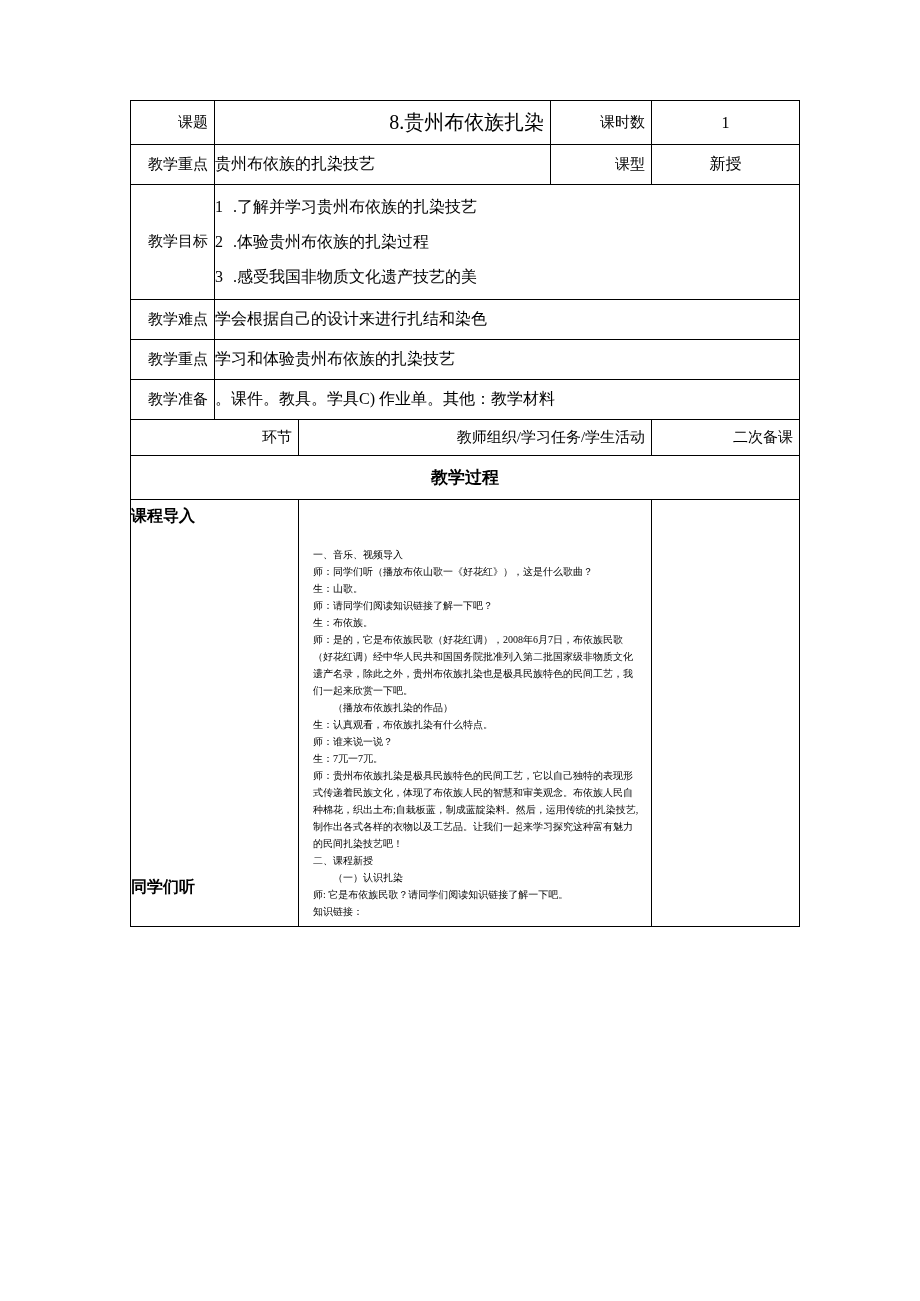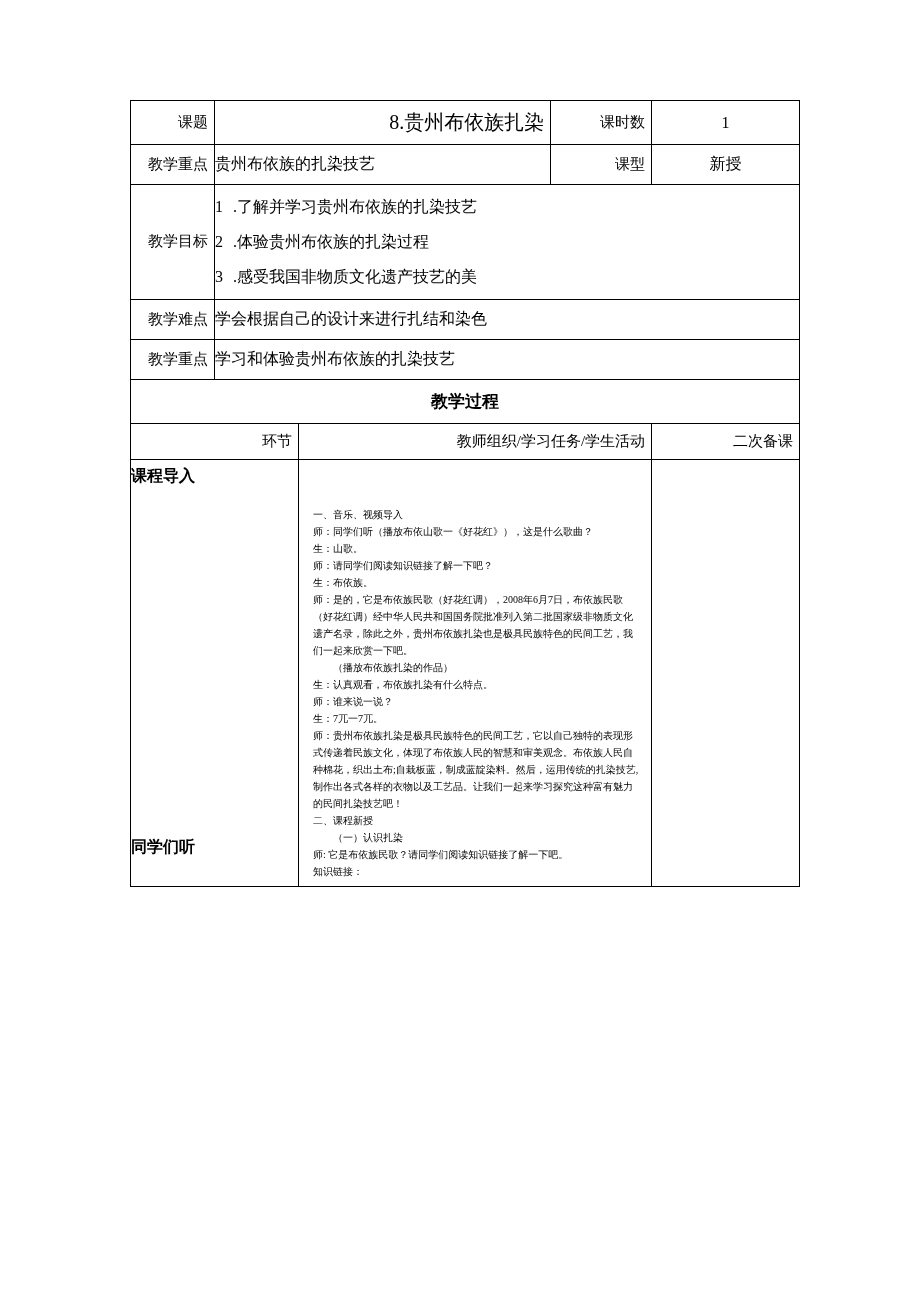--- a/index.html
+++ b/index.html
@@ -128,29 +128,33 @@
   <tr class="row-h2">
     <td class="label-cell">教学难点</td>
     <td class="content" colspan="5">学会根据自己的设计来进行扎结和染色</td>
   </tr>
 
   <tr class="row-h2">
     <td class="label-cell">教学重点</td>
     <td class="content" colspan="5">学习和体验贵州布依族的扎染技艺</td>
   </tr>
 
-
-  <tr>
-    <td class="section-header" colspan="6">教学过程</td>
+  <tr class="row-h3">
+    <td class="label-cell">教学准备</td>
+    <td class="content" colspan="5">。课件。教具。学具C) 作业单。其他：教学材料</td>
   </tr>
 
   <tr>
     <td class="label-cell" colspan="2">环节</td>
     <td class="label-cell" colspan="2">教师组织/学习任务/学生活动</td>
     <td class="label-cell" colspan="2">二次备课</td>
+  </tr>
+
+  <tr>
+    <td class="section-header" colspan="6">教学过程</td>
   </tr>
 
   <tr>
     <td class="content top-align" colspan="2">
       <div style="margin-bottom: 350px;">课程导入</div>
       <div>同学们听</div>
     </td>
     <td class="body-text" colspan="2">
       <div style="height: 40px;"></div>
       <p>一、音乐、视频导入</p>

